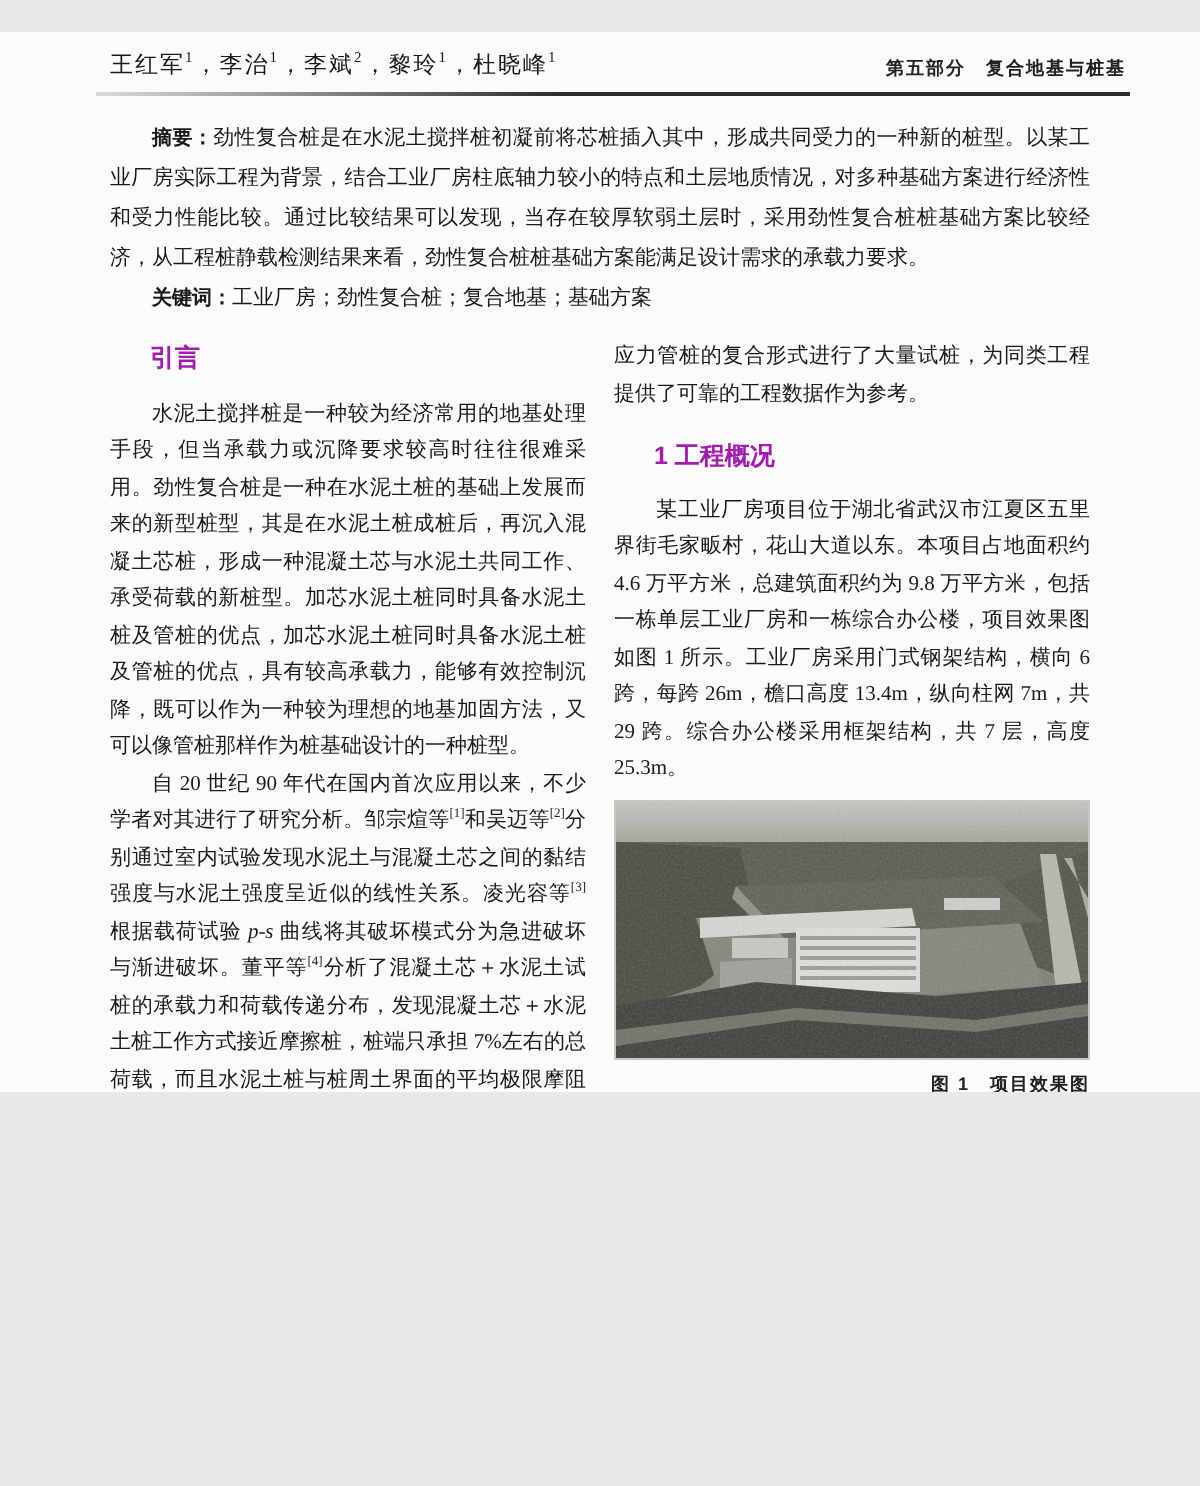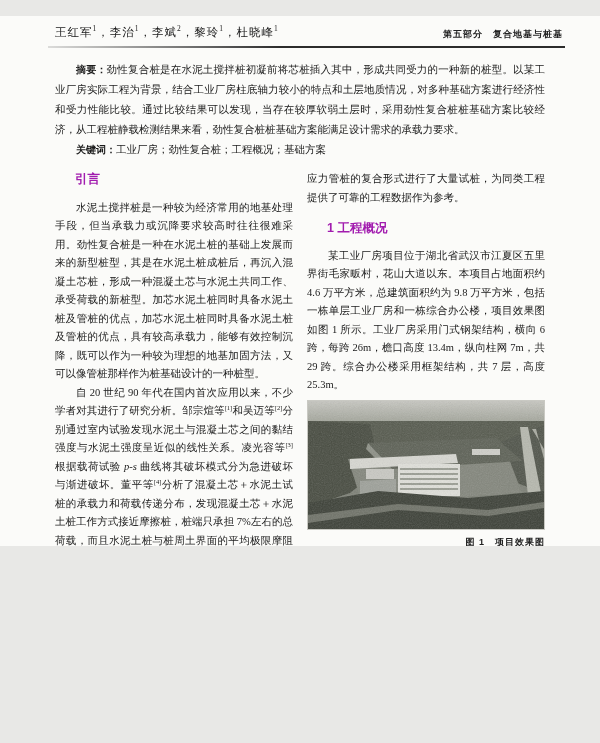--- a/index.html
+++ b/index.html
@@ -90,21 +90,21 @@
   <div class="head-rule"></div>
 
   <div class="content">
 
 
     <div class="authors">王红军<sup>1</sup>，李治<sup>1</sup>，李斌<sup>2</sup>，黎玲<sup>1</sup>，杜晓峰<sup>1</sup></div>
 
 
     <p class="abstract"><b>摘要：</b><span>劲性复合桩是在水泥土搅拌桩初凝前将芯桩插入其中，形成共同受力的一种新的桩型。以某工业厂房实际工程为背景，结合工业厂房柱底轴力较小的特点和土层地质情况，对多种基础方案进行经济性和受力性能比较。通过比较结果可以发现，当存在较厚软弱土层时，采用劲性复合桩桩基础方案比较经济，从工程桩静载检测结果来看，劲性复合桩桩基础方案能满足设计需求的承载力要求。</span></p>
 
-    <p class="keywords"><b>关键词：</b><span>工业厂房；劲性复合桩；工程概况；基础方案</span></p>
+    <p class="keywords"><b>关键词：</b><span>工业厂房；劲性复合桩；复合地基；基础方案</span></p>
 
     <div class="columns">
 
       <div class="col">
         <h2 class="h-intro">引言</h2>
         <p class="body-p">水泥土搅拌桩是一种较为经济常用的地基处理手段，但当承载力或沉降要求较高时往往很难采用。劲性复合桩是一种在水泥土桩的基础上发展而来的新型桩型，其是在水泥土桩成桩后，再沉入混凝土芯桩，形成一种混凝土芯与水泥土共同工作、承受荷载的新桩型。加芯水泥土桩同时具备水泥土桩及管桩的优点，加芯水泥土桩同时具备水泥土桩及管桩的优点，具有较高承载力，能够有效控制沉降，既可以作为一种较为理想的地基加固方法，又可以像管桩那样作为桩基础设计的一种桩型。</p>
         <p class="body-p">自 20 世纪 90 年代在国内首次应用以来，不少学者对其进行了研究分析。邹宗煊等<sup>[1]</sup>和吴迈等<sup>[2]</sup>分别通过室内试验发现水泥土与混凝土芯之间的黏结强度与水泥土强度呈近似的线性关系。凌光容等<sup>[3]</sup>根据载荷试验 <i>p-s</i> 曲线将其破坏模式分为急进破坏与渐进破坏。董平等<sup>[4]</sup>分析了混凝土芯＋水泥土试桩的承载力和荷载传递分布，发现混凝土芯＋水泥土桩工作方式接近摩擦桩，桩端只承担 7%左右的总荷载，而且水泥土桩与桩周土界面的平均极限摩阻力远高于一般水泥土搅拌桩。钱于军等<sup>[5]</sup>根据实际工程，采用大直径水泥土搅拌桩＋预制预</p>
       </div>
 
       <div class="col">

